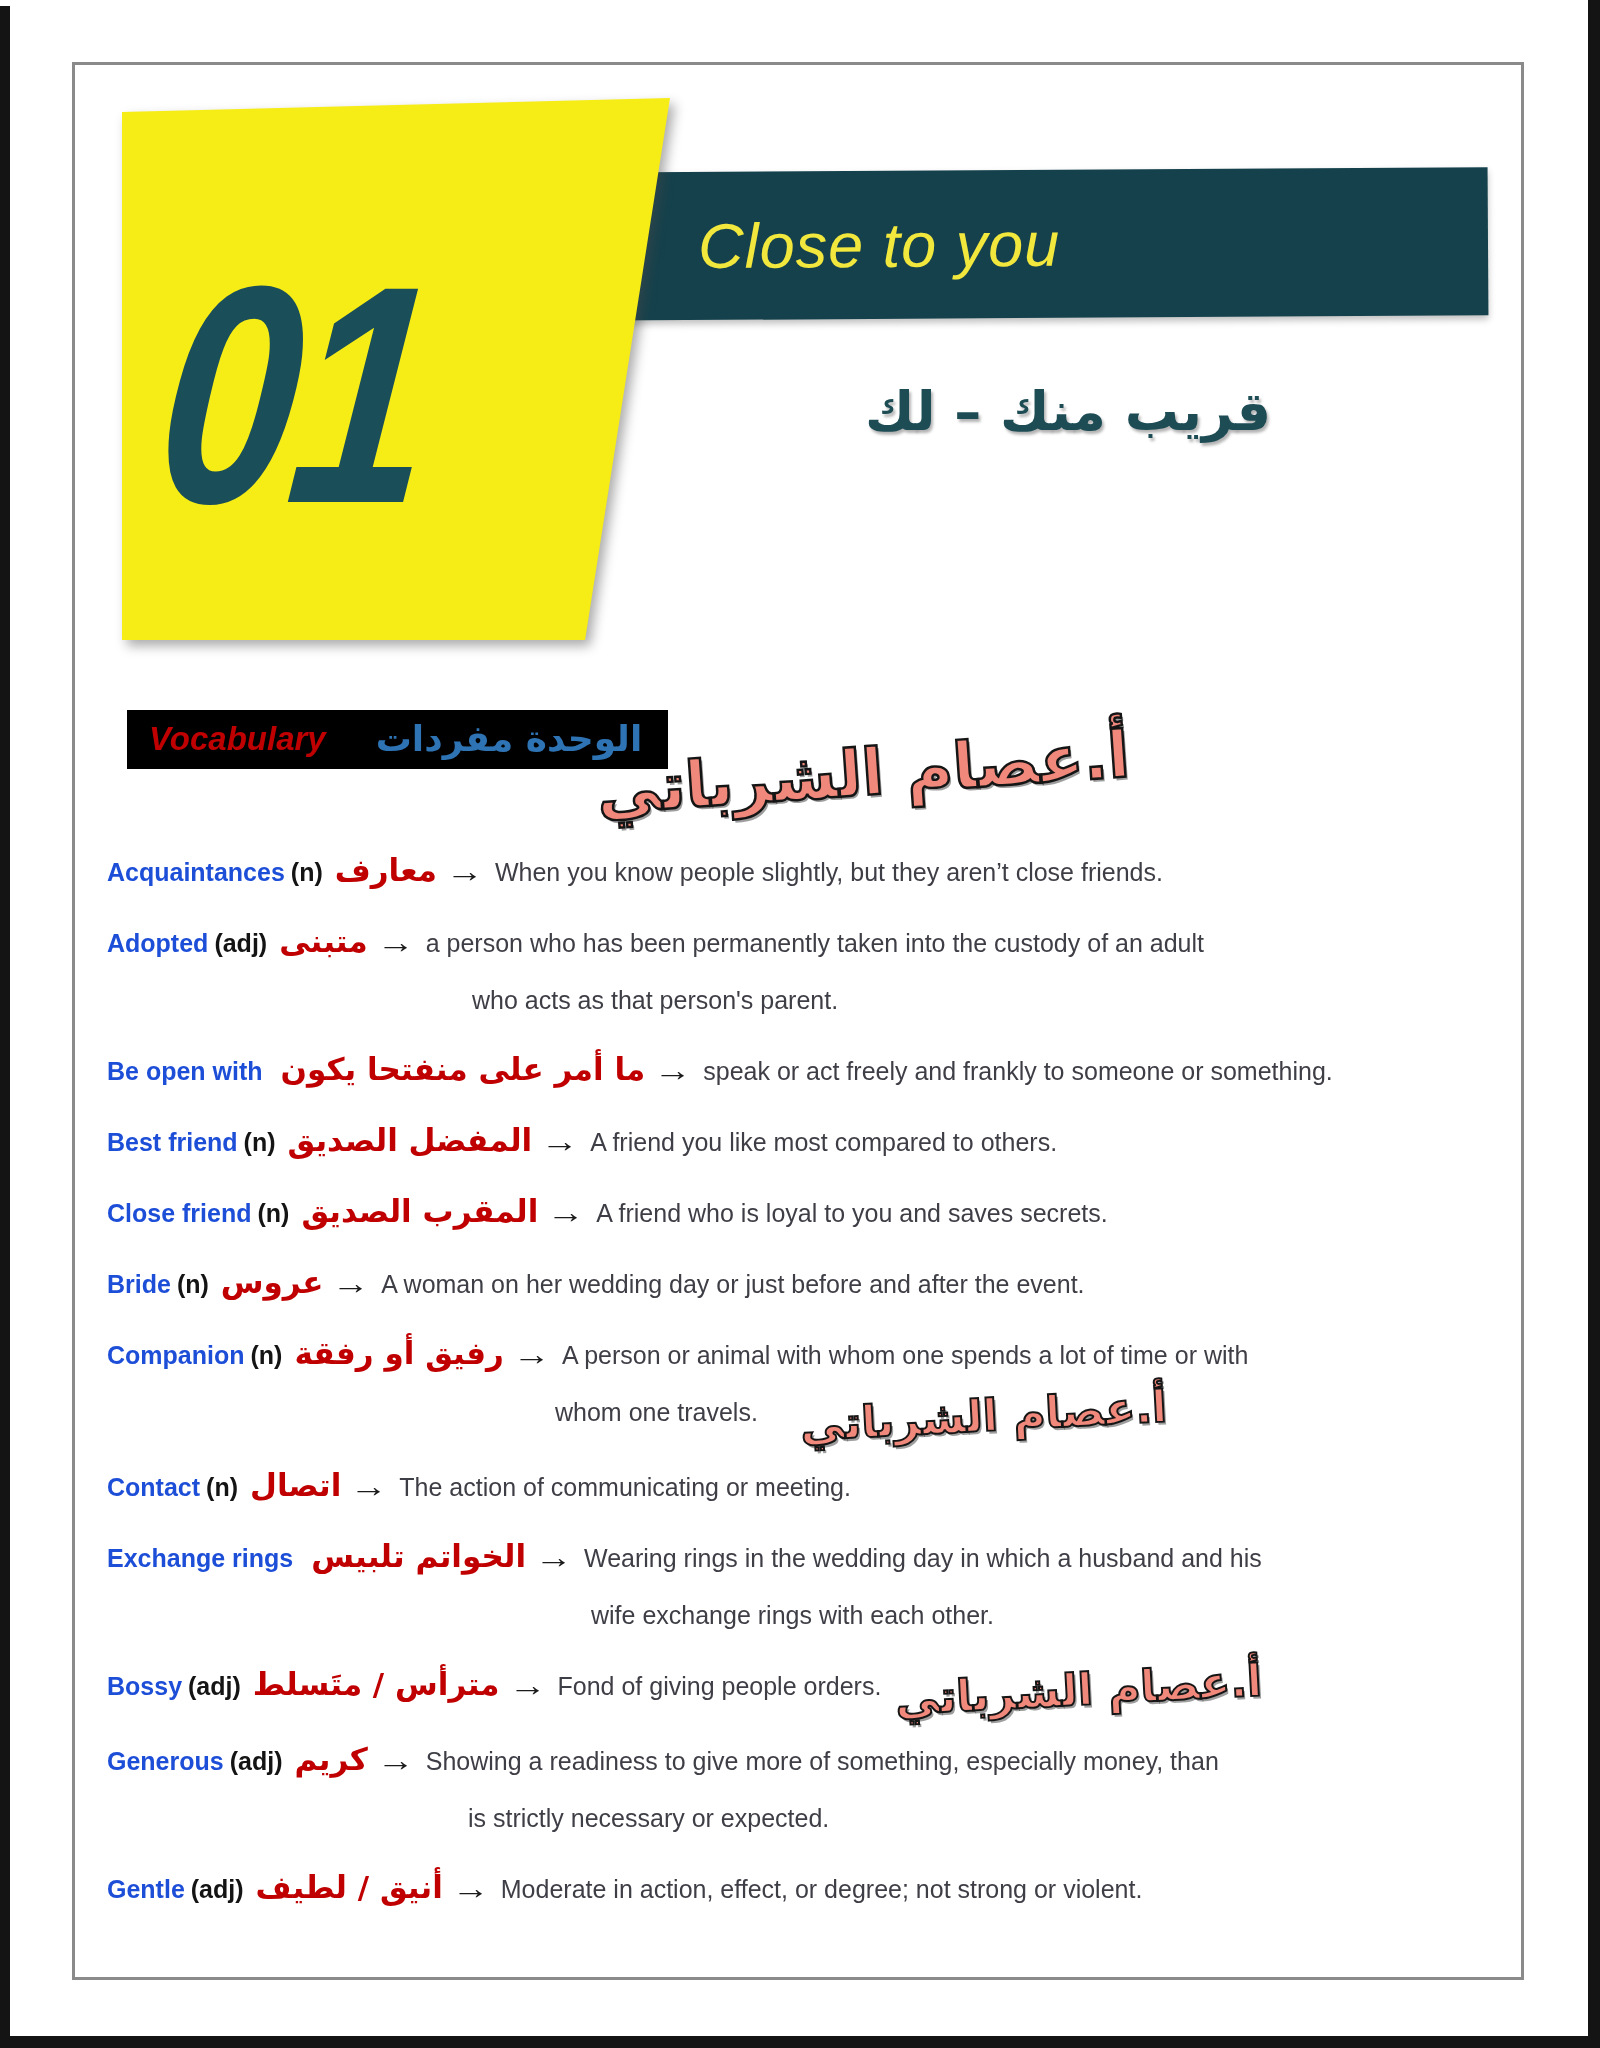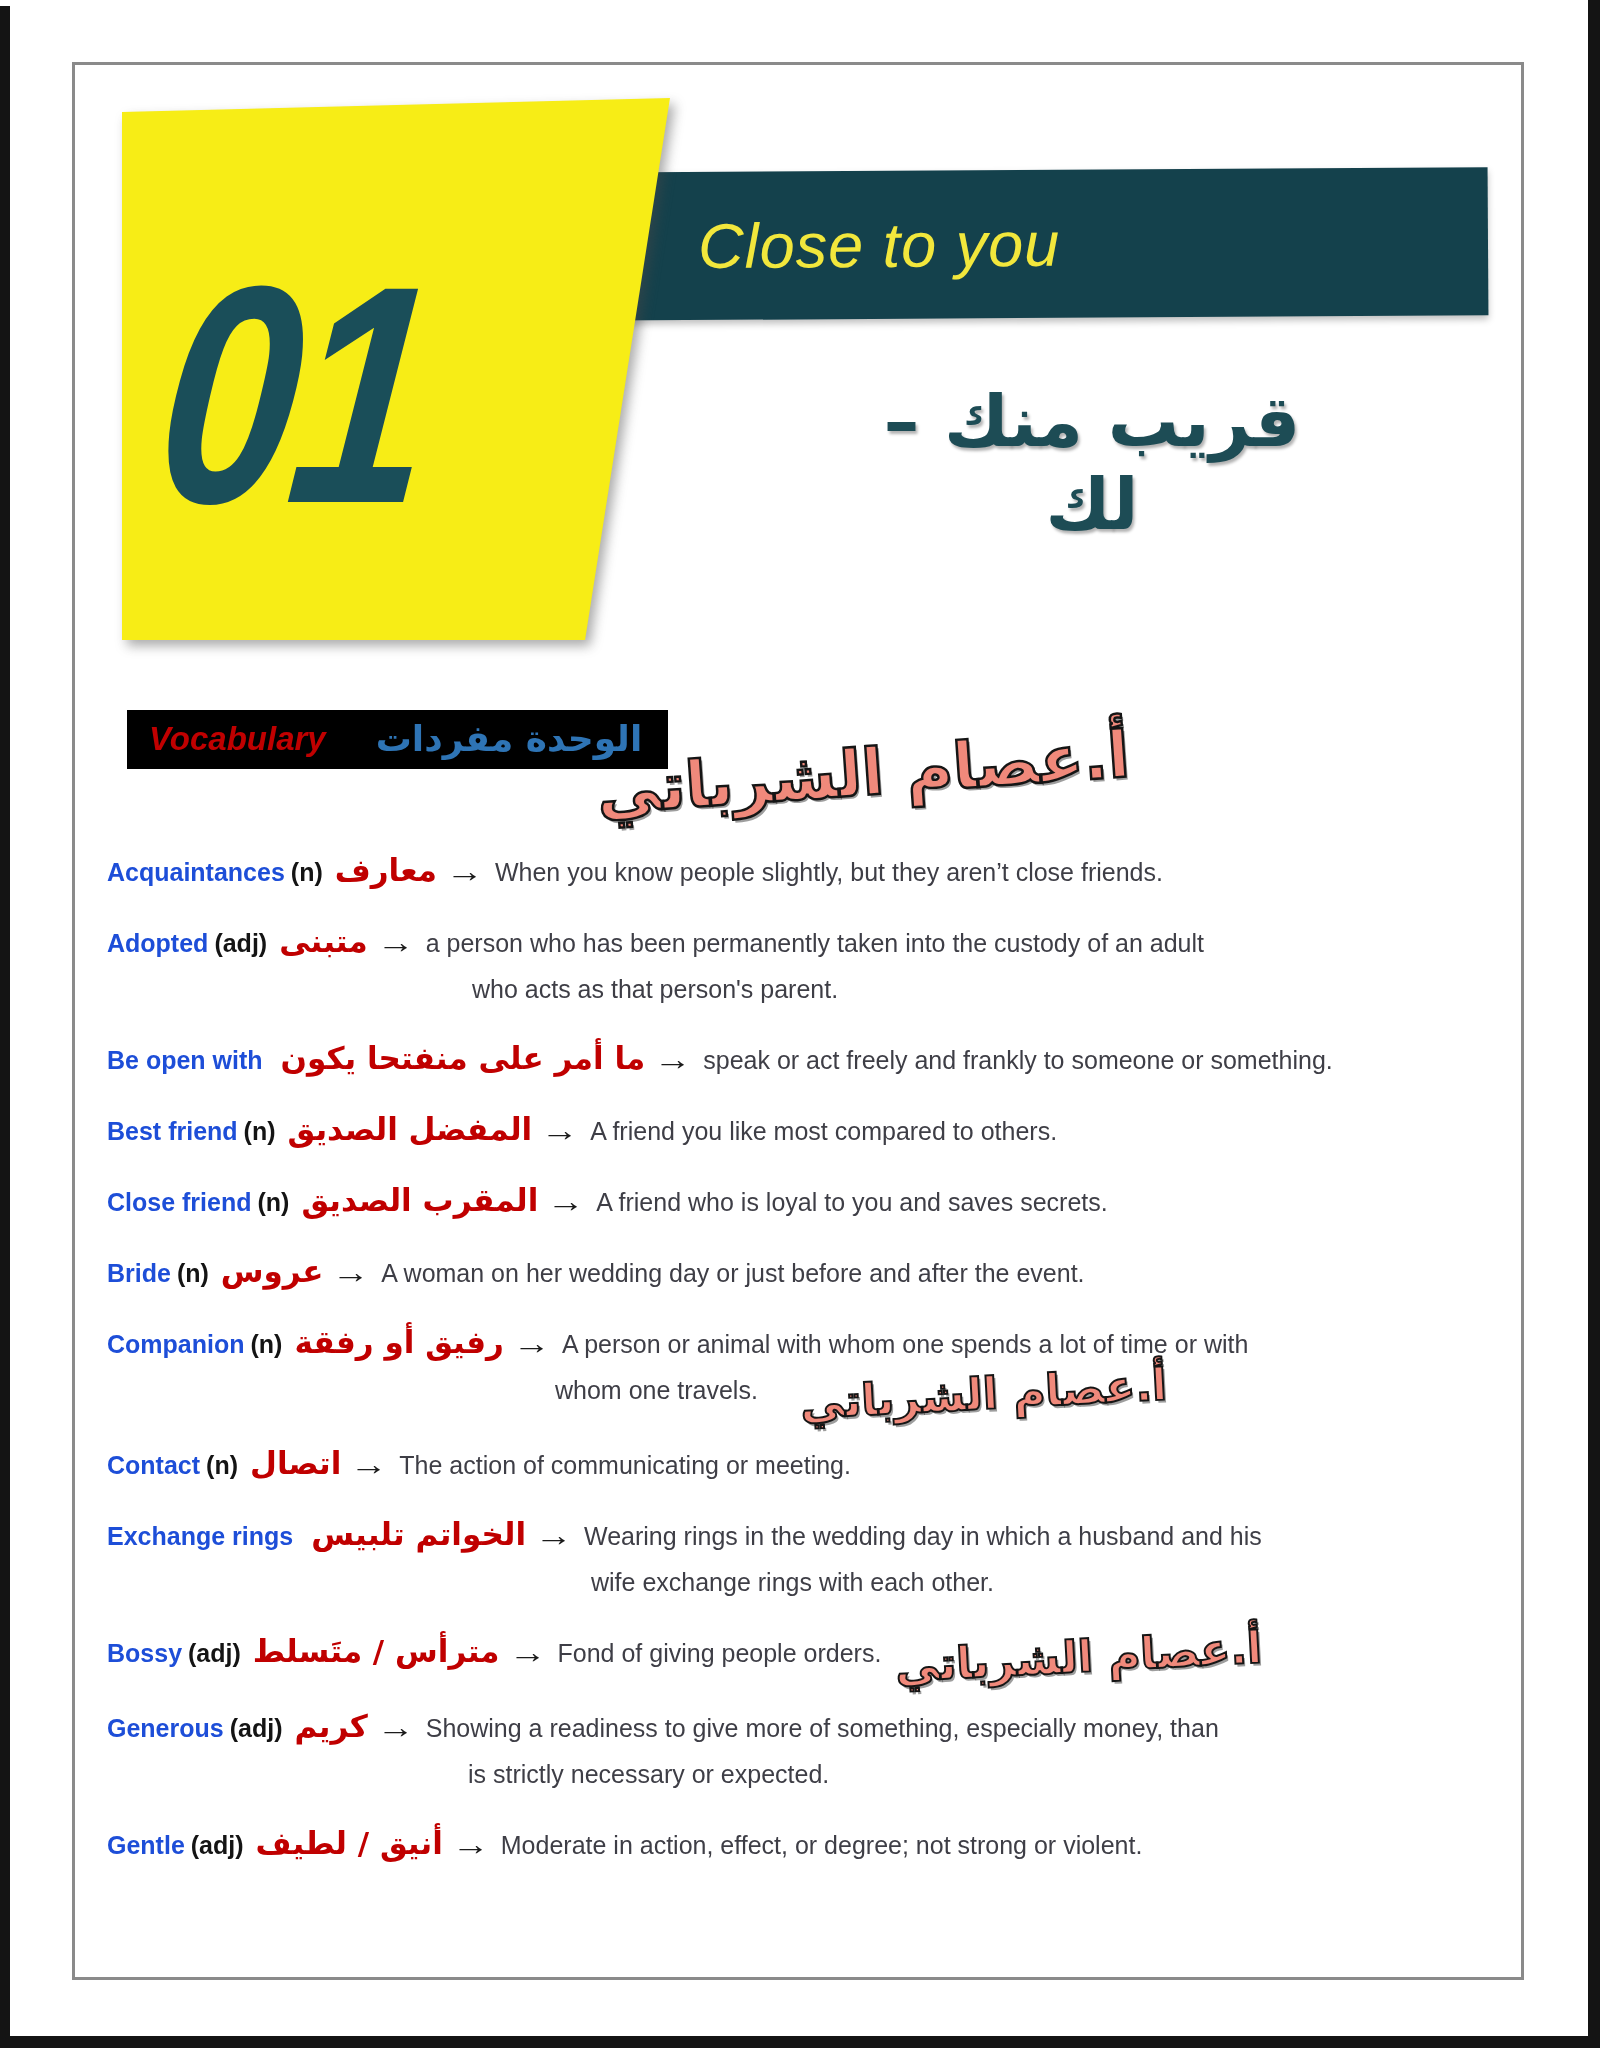--- a/index.html
+++ b/index.html
@@ -24,23 +24,23 @@
                   font-style:italic; font-size:63px; color:#f2e73c; letter-spacing:1px; }
 
   .yellow-wrap { position:absolute; left:122px; top:98px; width:548px; height:542px;
                  filter:drop-shadow(5px 6px 6px rgba(70,70,70,.45)); z-index:3; }
   .yellow-tab { width:100%; height:100%; background:#f7ed16;
                 clip-path:polygon(0 14px, 100% 0, 84.5% 100%, 0 100%); }
   .unit-number { position:absolute; left:178px; top:240px; font-size:310px; line-height:1;
                  font-weight:700; font-style:italic; color:#1a4e59; letter-spacing:-8px;
                  transform:scaleX(0.8) skewX(-7deg); transform-origin:0 0; z-index:4; }
 
-  .unit-title-ar { position:absolute; left:852px; top:380px; width:480px; text-align:center;
+  .unit-title-ar { position:absolute; left:828px; top:380px; width:480px; text-align:center;
                    direction:rtl; font-family:"DejaVu Sans","Liberation Sans",sans-serif;
-                   font-size:71px; font-weight:700; color:#1d4c55;
+                   font-size:54px; font-weight:700; color:#1d4c55;
                    text-shadow:2px 3px 3px rgba(0,0,0,.3); z-index:2; }
 
   
   .vocab-label { position:absolute; left:127px; top:710px; background:#000000;
                  display:flex; align-items:center; gap:50px; padding:8px 26px 10px 22px; z-index:2; }
   .vocab-label-en { font-size:33px; font-weight:700; font-style:italic; color:#c00000; }
   .vocab-label-ar { font-size:36px; font-weight:700; color:#2e74b5; direction:rtl;
                     font-family:"DejaVu Sans","Liberation Sans",sans-serif; }
 
   
@@ -52,21 +52,21 @@
   .wm-inline { display:inline-block; font-size:44px; -webkit-text-stroke:2px #151515;
                transform:rotate(-3deg); vertical-align:-10px; }
   .wm-companion { margin-left:42px; }
   .wm-bossy { margin-left:14px; }
 
   
   .vocab-list { position:absolute; left:107px; top:852px; width:1390px;
                 font-size:25px; line-height:36px; color:#3e3e46; z-index:2; }
   .entry { margin-bottom:33px; }
   .line { display:block; white-space:nowrap; }
-  .line + .line { margin-top:10px; }
+  .line + .line { margin-top:21px; }
   .term { font-weight:700; color:#1d4ed8; }
   .pos  { font-weight:700; color:#141414; margin-left:6px; }
   .ar-term { color:#c00000; font-weight:700; font-size:31px; margin:0 10px 0 12px;
              direction:rtl; font-family:"DejaVu Sans","Liberation Sans",sans-serif; }
   .arrow { display:inline-block; font-weight:700; font-size:28px; color:#1b1b1b;
            transform:scaleX(1.35) scaleY(1.1); margin:0 16px 0 4px; }
   .def { color:#3e3e46; }
   .c-adopted   { margin-left:365px; }
   .c-companion { margin-left:448px; }
   .c-exchange  { margin-left:484px; }

